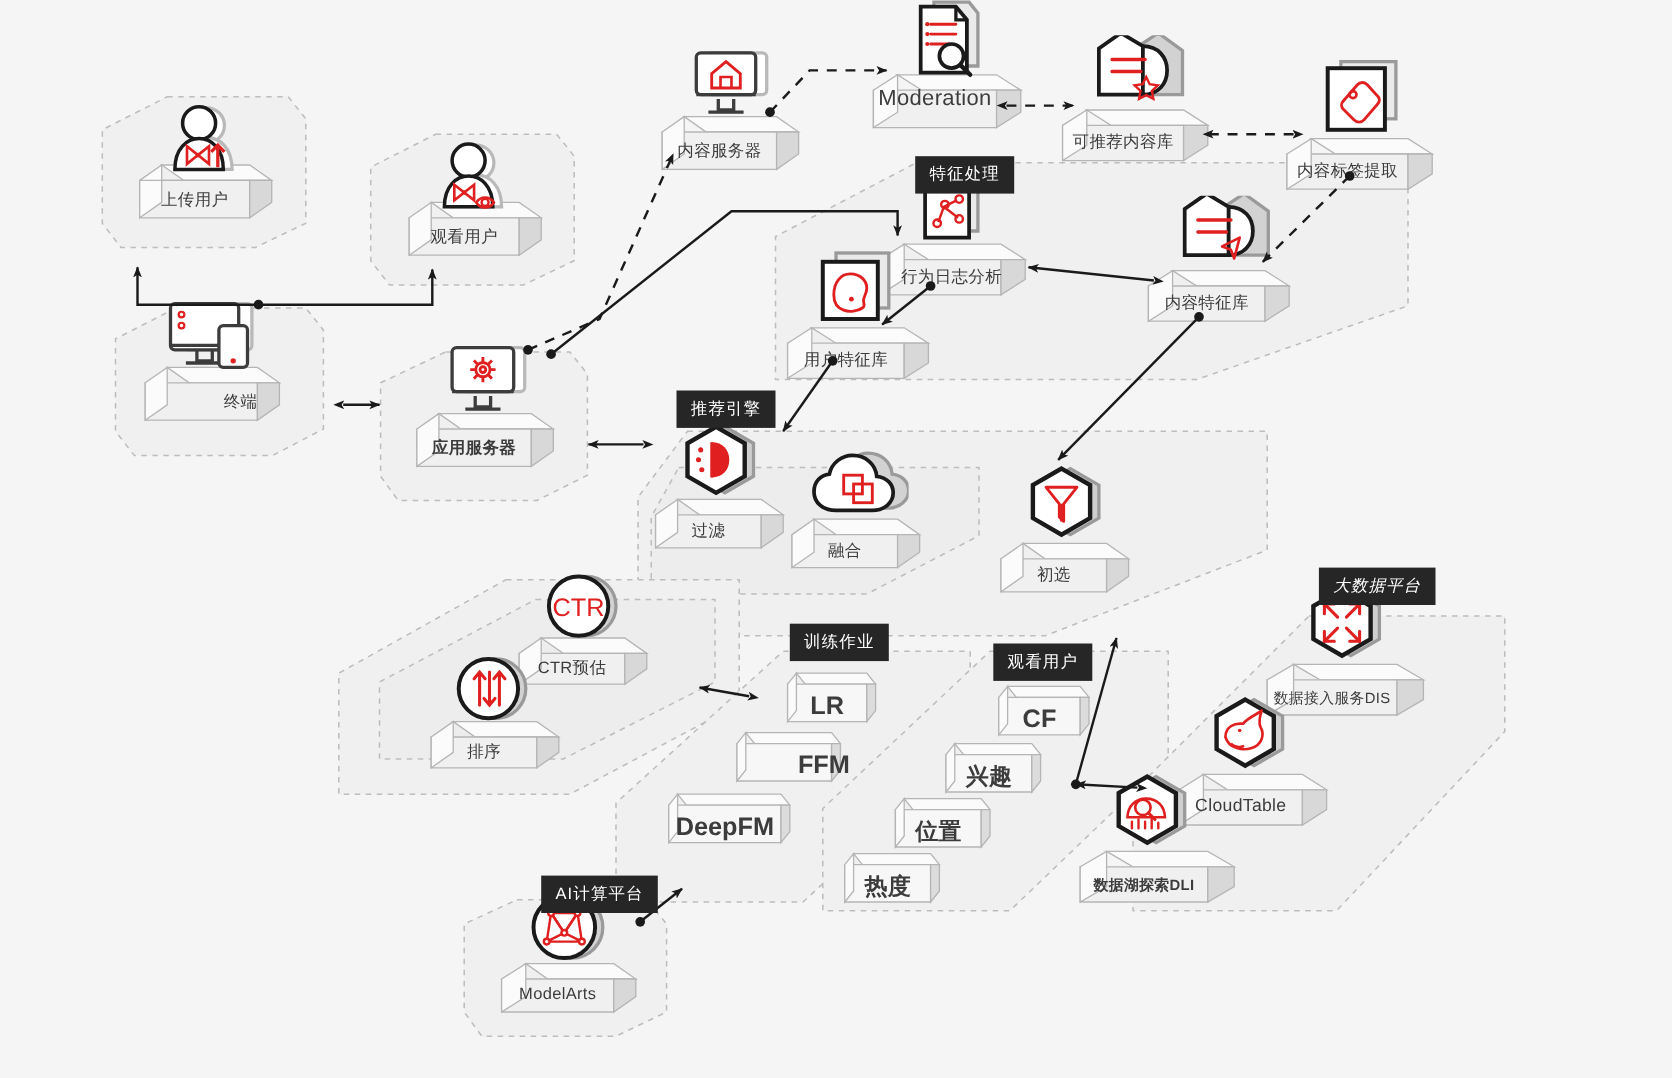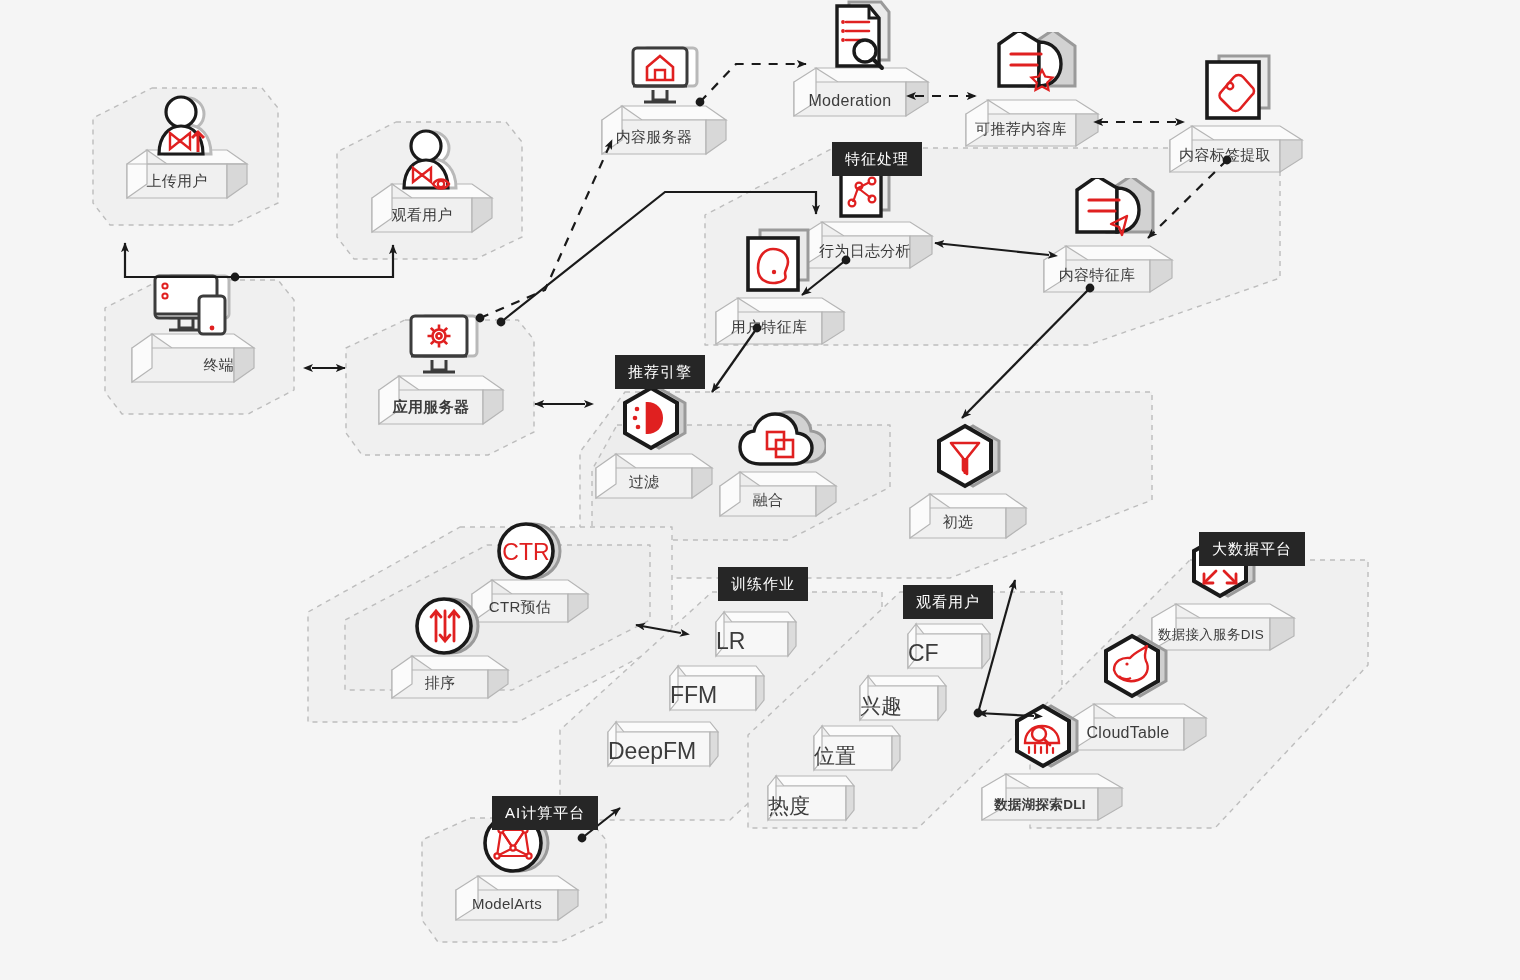--- a/index.html
+++ b/index.html
@@ -34,23 +34,25 @@
     transform:translateX(-50%);
     z-index:3;
   }
   .node .badge svg{display:block;}
 
   
   .plate{position:absolute;z-index:20;}
   .plate svg{display:block;overflow:visible;}
   .plate .plabel{
     position:absolute;left:0;top:0;width:100%;
+    text-align:center;
     color:#3c3c3c;
     white-space:nowrap;
     pointer-events:none;
+    font-weight:bold;
   }
 
   
   .tag{
     position:absolute;z-index:40;
     background:#262626;
     color:#ffffff;
     font-size:15px;
     line-height:1;
     padding:9px 13px 10px 13px;
@@ -150,21 +152,21 @@
 
       <path d="M582 838 L620 808" marker-end="url(#ah)"></path>
       <circle cx="582" cy="838" r="4.4" fill="#1a1a1a" stroke="none"></circle>
     </g>
   </svg>
 
   <div class="tag" style="left:832px;top:142px;">特征处理</div>
   <div class="tag" style="left:615px;top:355px;">推荐引擎</div>
   <div class="tag" style="left:718px;top:567px;">训练作业</div>
   <div class="tag" style="left:903px;top:585px;">观看用户</div>
-  <div class="tag" style="left:1199px;top:532px;">大数据平台</div>
+  <div class="tag" style="left:1199px;top:516px;font-style:italic;">大数据平台</div>
   <div class="tag" style="left:492px;top:796px;">AI计算平台</div>
 
   <div class="node" style="left:123px;top:136px;">
     <div class="badge" style="top:-48px;margin-left:-2px;">
       <svg width="86" height="78" viewBox="0 0 86 78">
         <path d="M30 26 a16 16 0 1 1 32 0 a16 16 0 1 1 -32 0" fill="#fff" stroke="#b9b9b9" stroke-width="3"></path>
         <path d="M23 66 c0 -19 11 -29 23 -29 c12 0 23 10 23 29 z" fill="#fff" stroke="#b9b9b9" stroke-width="3"></path>
         <path d="M24 24 a15 15 0 1 1 30 0 a15 15 0 1 1 -30 0" fill="#fff" stroke="#1a1a1a" stroke-width="3.2"></path>
         <path d="M17 66 c0 -19 11 -28 22 -28 c11 0 22 9 22 28 z" fill="#fff" stroke="#1a1a1a" stroke-width="3.2"></path>
         <path d="M28 45 l10 8 l-10 8 z M48 45 l-10 8 l10 8 z" fill="none" stroke="#e02020" stroke-width="2.4"></path>
@@ -298,21 +300,21 @@
         <path d="M54 61 L63 70" stroke="#1a1a1a" stroke-width="4" stroke-linecap="round"></path>
       </svg>
     </div>
     <div class="plinth">
       <svg width="142" height="76" viewBox="0 0 142 76">
         <path d="M26 14 L116 14 L138 28 L48 28 Z" fill="#fbfbfb" stroke="#b5b5b5" stroke-width="1.2"></path>
         <path d="M4 28 L116 28 L116 62 L4 62 Z" fill="#f0f0f0" stroke="#b5b5b5" stroke-width="1.2"></path>
         <path d="M4 28 L26 14 L26 48 L4 62 Z" fill="#fbfbfb" stroke="#b5b5b5" stroke-width="1.2"></path>
         <path d="M116 28 L138 28 L138 48 L116 62 Z" fill="#d8d8d8" stroke="#b5b5b5" stroke-width="1.2"></path>
       </svg>
-      <div class="label" style="top:38px;left:4px;width:112px;font-size:16px;">Moderation</div>
+      <div class="label" style="top:24px;left:4px;width:112px;font-size:20px;">Moderation</div>
     </div>
   </div>
 
   <div class="node" style="left:962px;top:86px;">
     <div class="badge" style="top:-54px;margin-left:6px;">
       <svg width="86" height="72" viewBox="0 0 86 72">
         <path d="M34 14 L58 -2 L80 14 L80 54 L34 54 Z" fill="#d2d2d2" stroke="#9a9a9a" stroke-width="3"></path>
         <path d="M44 10 L24 -2 L4 12 L4 54 L44 54 Z" fill="#fff" stroke="#1a1a1a" stroke-width="3.4"></path>
         <path d="M44 10 L44 54 c14 0 22 -10 22 -22 c0 -12 -8 -22 -22 -22 z" fill="#fff" stroke="#1a1a1a" stroke-width="3.4"></path>
         <path d="M16 22 L46 22 M16 33 L42 33" stroke="#e02020" stroke-width="3.2" stroke-linecap="round"></path>
@@ -626,21 +628,21 @@
     <div class="plabel" style="top:20px;left:4px;width:72px;font-size:23px;">LR</div>
   </div>
 
   <div class="plate" style="left:666px;top:662px;">
     <svg width="100" height="58" viewBox="0 0 100 58">
       <path d="M12 4 L90 4 L98 14 L20 14 Z" fill="#fbfbfb" stroke="#b5b5b5" stroke-width="1.2"></path>
       <path d="M4 14 L90 14 L90 48 L4 48 Z" fill="#f7f7f7" stroke="#b5b5b5" stroke-width="1.2"></path>
       <path d="M4 14 L12 4 L12 38 L4 48 Z" fill="#fbfbfb" stroke="#b5b5b5" stroke-width="1.2"></path>
       <path d="M90 14 L98 14 L98 38 L90 48 Z" fill="#dcdcdc" stroke="#b5b5b5" stroke-width="1.2"></path>
     </svg>
-    <div class="plabel" style="top:20px;left:4px;width:86px;font-size:23px;">FFM</div>
+    <div class="plabel" style="top:20px;left:4px;width:86px;font-size:23px;padding-left:36px;">FFM</div>
   </div>
 
   <div class="plate" style="left:604px;top:718px;">
     <svg width="116" height="58" viewBox="0 0 116 58">
       <path d="M12 4 L106 4 L114 14 L20 14 Z" fill="#fbfbfb" stroke="#b5b5b5" stroke-width="1.2"></path>
       <path d="M4 14 L106 14 L106 48 L4 48 Z" fill="#f7f7f7" stroke="#b5b5b5" stroke-width="1.2"></path>
       <path d="M4 14 L12 4 L12 38 L4 48 Z" fill="#fbfbfb" stroke="#b5b5b5" stroke-width="1.2"></path>
       <path d="M106 14 L114 14 L114 38 L106 48 Z" fill="#dcdcdc" stroke="#b5b5b5" stroke-width="1.2"></path>
     </svg>
     <div class="plabel" style="top:20px;left:4px;width:102px;font-size:23px;">DeepFM</div>

